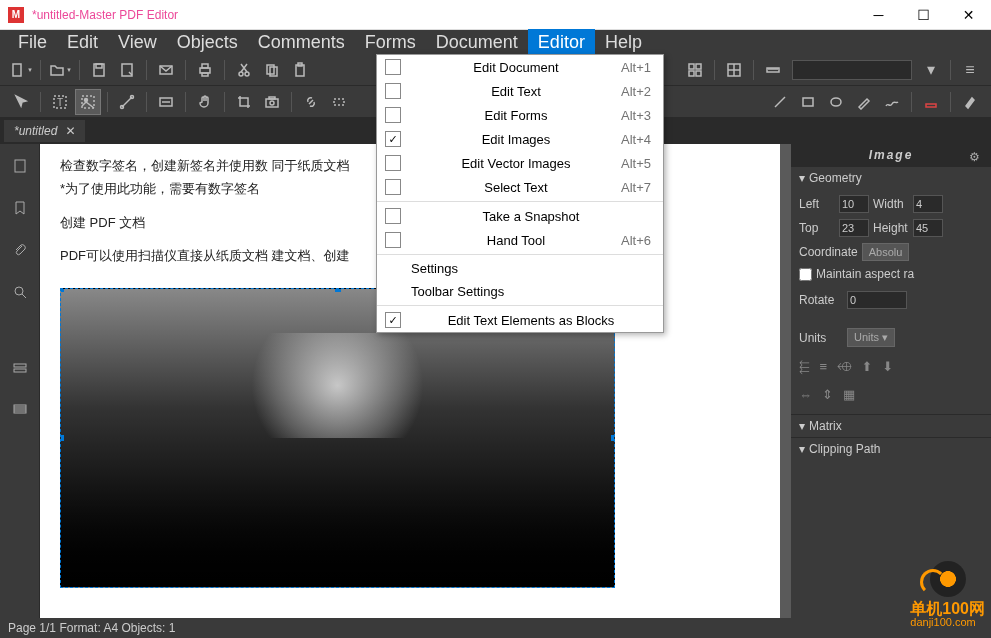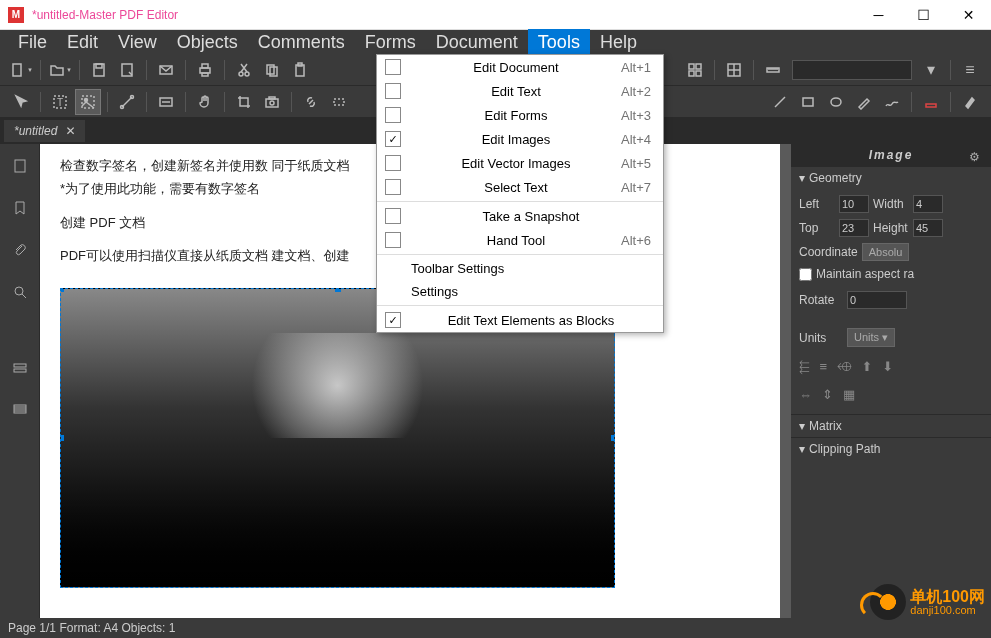--- a/index.html
+++ b/index.html
@@ -70,21 +70,21 @@
 .dropdown-menu .dm-check { width: 16px; height: 16px; border: 1px solid #888; margin-right: 10px; display: flex; align-items: center; justify-content: center; font-size: 11px; }
 .dropdown-menu .dm-label { flex: 1; }
 .dropdown-menu .dm-shortcut { color: #737373; }
 .dropdown-menu .dm-sep { height: 1px; background: #ddd; margin: 2px 0; }
 .dropdown-menu .dm-plain { padding: 4px 12px 4px 34px; cursor: pointer; }
 
 
 .statusbar { height: 20px; background: #3a3a3a; color: #ccc; font-size: 12px; display: flex; align-items: center; padding: 0 8px; }
 
 
-.watermark { position: absolute; bottom: 18px; right: 6px; display: flex; align-items: center; gap: 4px; z-index: 500; }
+.watermark { position: absolute; bottom: 10px; right: 6px; display: flex; align-items: center; gap: 4px; z-index: 500; flex-direction: column; }
 .watermark .wm-icon { width: 36px; height: 36px; border-radius: 50%; background: radial-gradient(circle, #ff9900 30%, #222 32%); position: relative; }
 .watermark .wm-icon::before { content: ""; position: absolute; left: -10px; top: 8px; width: 20px; height: 20px; border: 3px solid #ff9900; border-radius: 50%; border-right-color: transparent; border-bottom-color: transparent; }
 .watermark .wm-text { display: flex; flex-direction: column; line-height: 1; }
 .watermark .wm-cn { color: #ff9900; font-size: 16px; font-weight: bold; }
 .watermark .wm-url { color: #ff9900; font-size: 11px; }
 
 svg { width: 16px; height: 16px; }
 .toolbar svg { stroke: #bbb; fill: none; stroke-width: 1.5; }
 .toolbar2 svg { stroke: #bbb; fill: none; stroke-width: 1.5; }
 </style>
@@ -102,21 +102,21 @@
 </div>
 
 <div class="menubar">
   <div class="menu-item">File</div>
   <div class="menu-item">Edit</div>
   <div class="menu-item">View</div>
   <div class="menu-item">Objects</div>
   <div class="menu-item">Comments</div>
   <div class="menu-item">Forms</div>
   <div class="menu-item">Document</div>
-  <div class="menu-item active">Tools</div>
+  <div class="menu-item active">Editor</div>
   <div class="menu-item">Help</div>
 </div>
 
 <div class="toolbar">
   <div class="tb-btn">
       <svg viewBox="0 0 16 16">
         <rect x="3" y="2" width="8" height="12"></rect>
       </svg>
       <span class="dropdown-arrow">▾</span>
     </div>
@@ -481,22 +481,22 @@
       <div class="dm-check"></div>
       <div class="dm-label">Take a Snapshot</div>
       <div class="dm-shortcut"></div>
     </div>
     <div class="dm-item">
       <div class="dm-check"></div>
       <div class="dm-label">Hand Tool</div>
       <div class="dm-shortcut">Alt+6</div>
     </div>
     <div class="dm-sep"></div>
+    <div class="dm-plain">Settings</div>
     <div class="dm-plain">Toolbar Settings</div>
-    <div class="dm-plain">Settings</div>
     <div class="dm-sep"></div>
     <div class="dm-item">
       <div class="dm-check">✓</div>
       <div class="dm-label">Edit Text Elements as Blocks</div>
       <div class="dm-shortcut"></div>
     </div>
   </div>
 
 <div class="watermark">
   <div class="wm-icon"></div>

